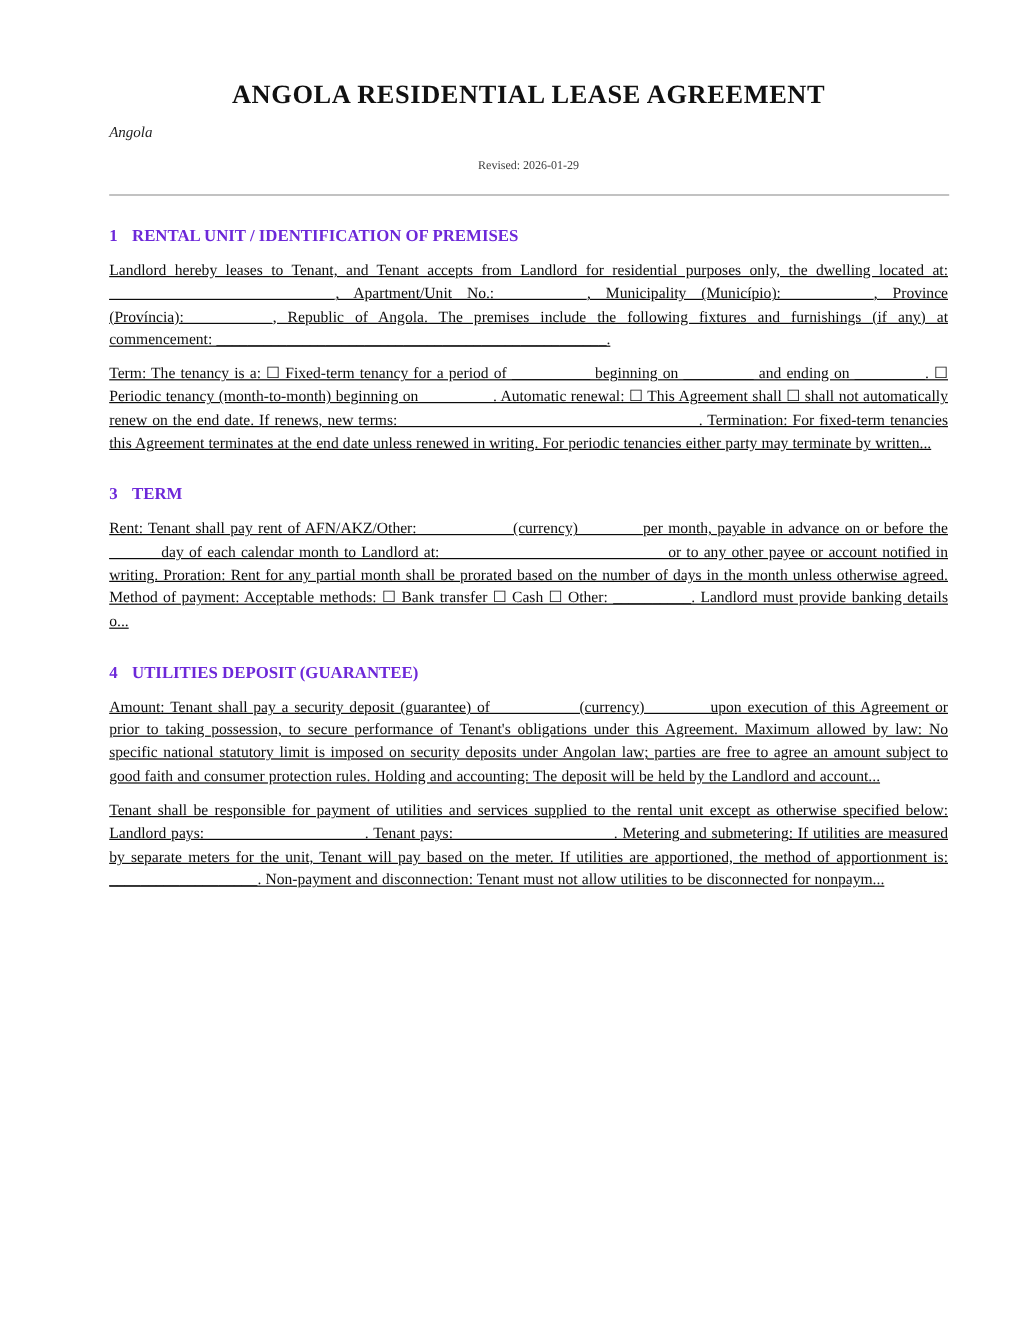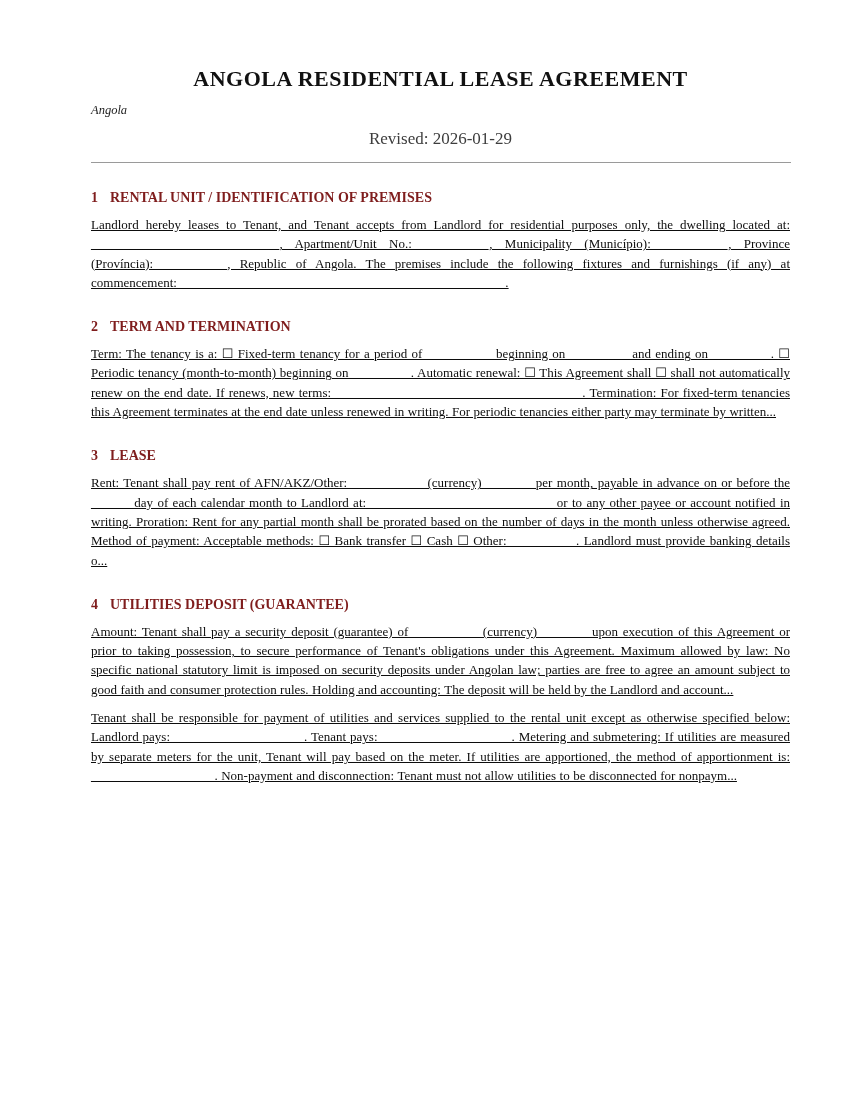--- a/index.html
+++ b/index.html
@@ -26,38 +26,38 @@
   .doc-subtitle {
     text-align: left;
     font-style: italic;
     font-size: 12.5px;
     line-height: 15px;
     margin: 12px 0 0 0;
     color: #222222;
   }
   .doc-revised {
     text-align: center;
-    font-size: 17px;
+    font-size: 10px;
     line-height: 14px;
     margin: 14px 0 0 0;
     color: #3d3d3d;
   }
   .divider {
     border: none;
     border-top: 1px solid #9a9a9a;
     margin: 16px -1px 0 0;
     height: 0;
   }
   .section { margin: 0; }
   .sec-heading {
     font-size: 14px;
     font-weight: bold;
     line-height: 17px;
     margin: 26px 0 0 0;
-    color: #7f1d1d;
+    color: #6d28d9;
   }
   .sec-num {
     display: inline-block;
     min-width: 19px;
   }
   .sec-body {
     font-size: 13px;
     line-height: 19.3px;
     text-align: justify;
     margin: 9px 0 0 0;
@@ -75,26 +75,25 @@
   <p class="doc-subtitle">Angola</p>
   <p class="doc-revised">Revised: 2026-01-29</p>
   <hr class="divider">
 
   <div class="section">
     <h2 class="sec-heading"><span class="sec-num">1</span><span>RENTAL UNIT / IDENTIFICATION OF PREMISES</span></h2>
     <p class="sec-body">Landlord hereby leases to Tenant, and Tenant accepts from Landlord for residential purposes only, the dwelling located at: _____________________________, Apartment/Unit No.: __________, Municipality (Município): __________, Province (Província): __________, Republic of Angola. The premises include the following fixtures and furnishings (if any) at commencement: __________________________________________________.</p>
   </div>
 
   <div class="section">
-    <h2 class="sec-heading"><span class="sec-num">2</span><span>TERM AND TERMINATION</span></h2>
     <p class="sec-body">Term: The tenancy is a: ☐ Fixed-term tenancy for a period of __________ beginning on _________ and ending on _________. ☐ Periodic tenancy (month-to-month) beginning on _________. Automatic renewal: ☐ This Agreement shall ☐ shall not automatically renew on the end date. If renews, new terms: ______________________________________. Termination: For fixed-term tenancies this Agreement terminates at the end date unless renewed in writing. For periodic tenancies either party may terminate by written...</p>
   </div>
 
   <div class="section">
-    <h2 class="sec-heading"><span class="sec-num">3</span><span>LEASE</span></h2>
+    <h2 class="sec-heading"><span class="sec-num">3</span><span>TERM</span></h2>
     <p class="sec-body">Rent: Tenant shall pay rent of AFN/AKZ/Other: ___________ (currency) _______ per month, payable in advance on or before the ______ day of each calendar month to Landlord at: ____________________________ or to any other payee or account notified in writing. Proration: Rent for any partial month shall be prorated based on the number of days in the month unless otherwise agreed. Method of payment: Acceptable methods: ☐ Bank transfer ☐ Cash ☐ Other: __________. Landlord must provide banking details o...</p>
   </div>
 
   <div class="section">
     <h2 class="sec-heading"><span class="sec-num">4</span><span>UTILITIES DEPOSIT (GUARANTEE)</span></h2>
     <p class="sec-body">Amount: Tenant shall pay a security deposit (guarantee) of __________ (currency) _______ upon execution of this Agreement or prior to taking possession, to secure performance of Tenant's obligations under this Agreement. Maximum allowed by law: No specific national statutory limit is imposed on security deposits under Angolan law; parties are free to agree an amount subject to good faith and consumer protection rules. Holding and accounting: The deposit will be held by the Landlord and account...</p>
   </div>
 
   <div class="section">
     <p class="sec-body">Tenant shall be responsible for payment of utilities and services supplied to the rental unit except as otherwise specified below: Landlord pays: ____________________. Tenant pays: ____________________. Metering and submetering: If utilities are measured by separate meters for the unit, Tenant will pay based on the meter. If utilities are apportioned, the method of apportionment is: ___________________. Non-payment and disconnection: Tenant must not allow utilities to be disconnected for nonpaym...</p>

